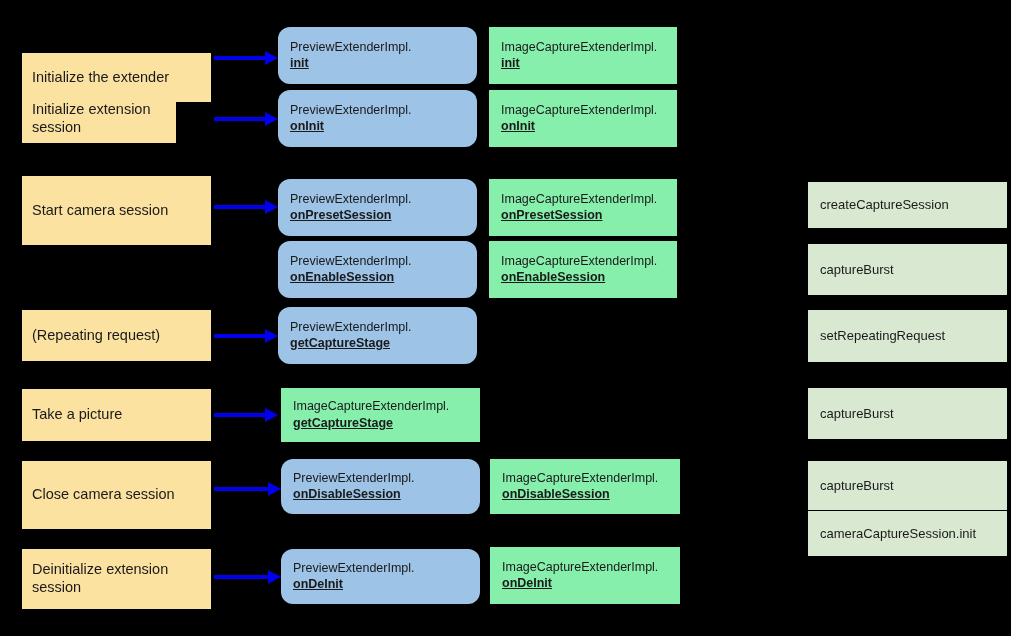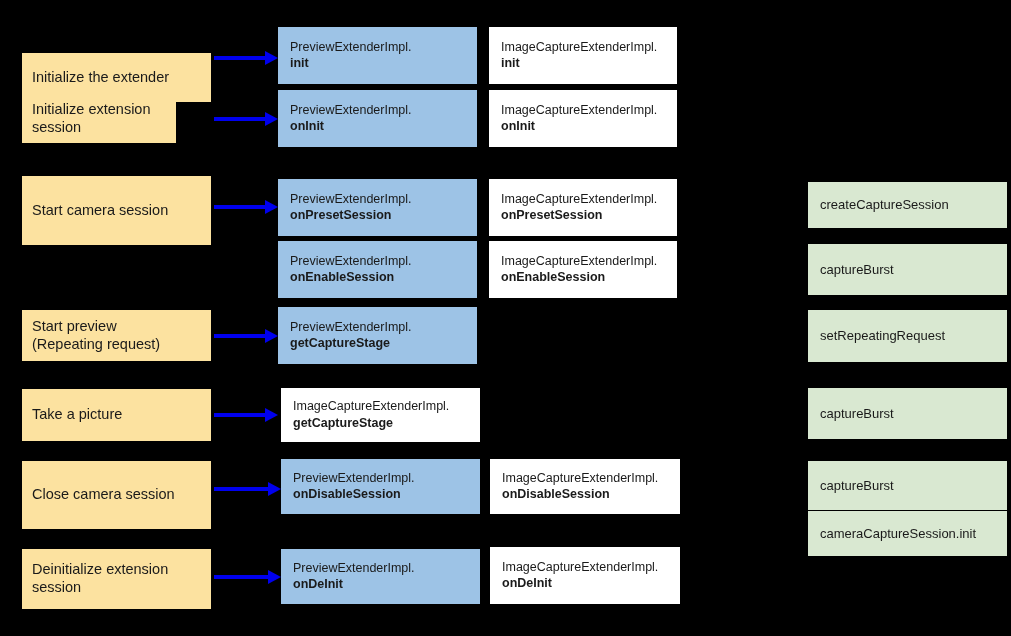--- a/index.html
+++ b/index.html
@@ -42,39 +42,40 @@
     padding: 0 10px;
     font-size: 14.5px;
   }
   .box.stage .line { white-space: nowrap; }
 
   
   .box.preview {
     background: #9dc3e6;
     padding: 0 12px;
     font-size: 12.5px;
+    border-radius: 12px;
   }
 
   
   .box.capture {
-    background: #ffffff;
+    background: #86efac;
     padding: 15px 12px;
     font-size: 12.5px;
   }
 
   
   .box.api {
     background: #d9e8d1;
     padding: 0 12px;
     font-size: 13px;
     justify-content: center;
   }
 
   .cls { display: block; font-weight: 400; }
-  .mth { display: block; font-weight: bold; margin-top: 1px; }
+  .mth { display: block; font-weight: bold; margin-top: 1px; text-decoration: underline; }
 
   
   .arrow {
     position: absolute;
     height: 0;
     pointer-events: none;
   }
   .arrow .shaft {
     position: absolute;
     left: 0;
@@ -155,21 +156,20 @@
   </div>
   <div class="box capture" style="left:489px; top:241px; width:188px; height:57px;">
     <span class="cls">ImageCaptureExtenderImpl.</span>
     <span class="mth">onEnableSession</span>
   </div>
   <div class="box api" style="left:808px; top:244px; width:199px; height:51px;">
     <span>captureBurst</span>
   </div>
 
   <div class="box stage" style="left:22px; top:310px; width:189px; height:51px;">
-    <span class="line">Start preview</span>
     <span class="line">(Repeating request)</span>
   </div>
   <div class="arrow" style="left:214px; top:336px; width:64px;">
     <div class="shaft" style="width:52px;"></div>
     <div class="head" style="left:51px;"></div>
   </div>
   <div class="box preview" style="left:278px; top:307px; width:199px; height:57px;">
     <span class="cls">PreviewExtenderImpl.</span>
     <span class="mth">getCaptureStage</span>
   </div>

